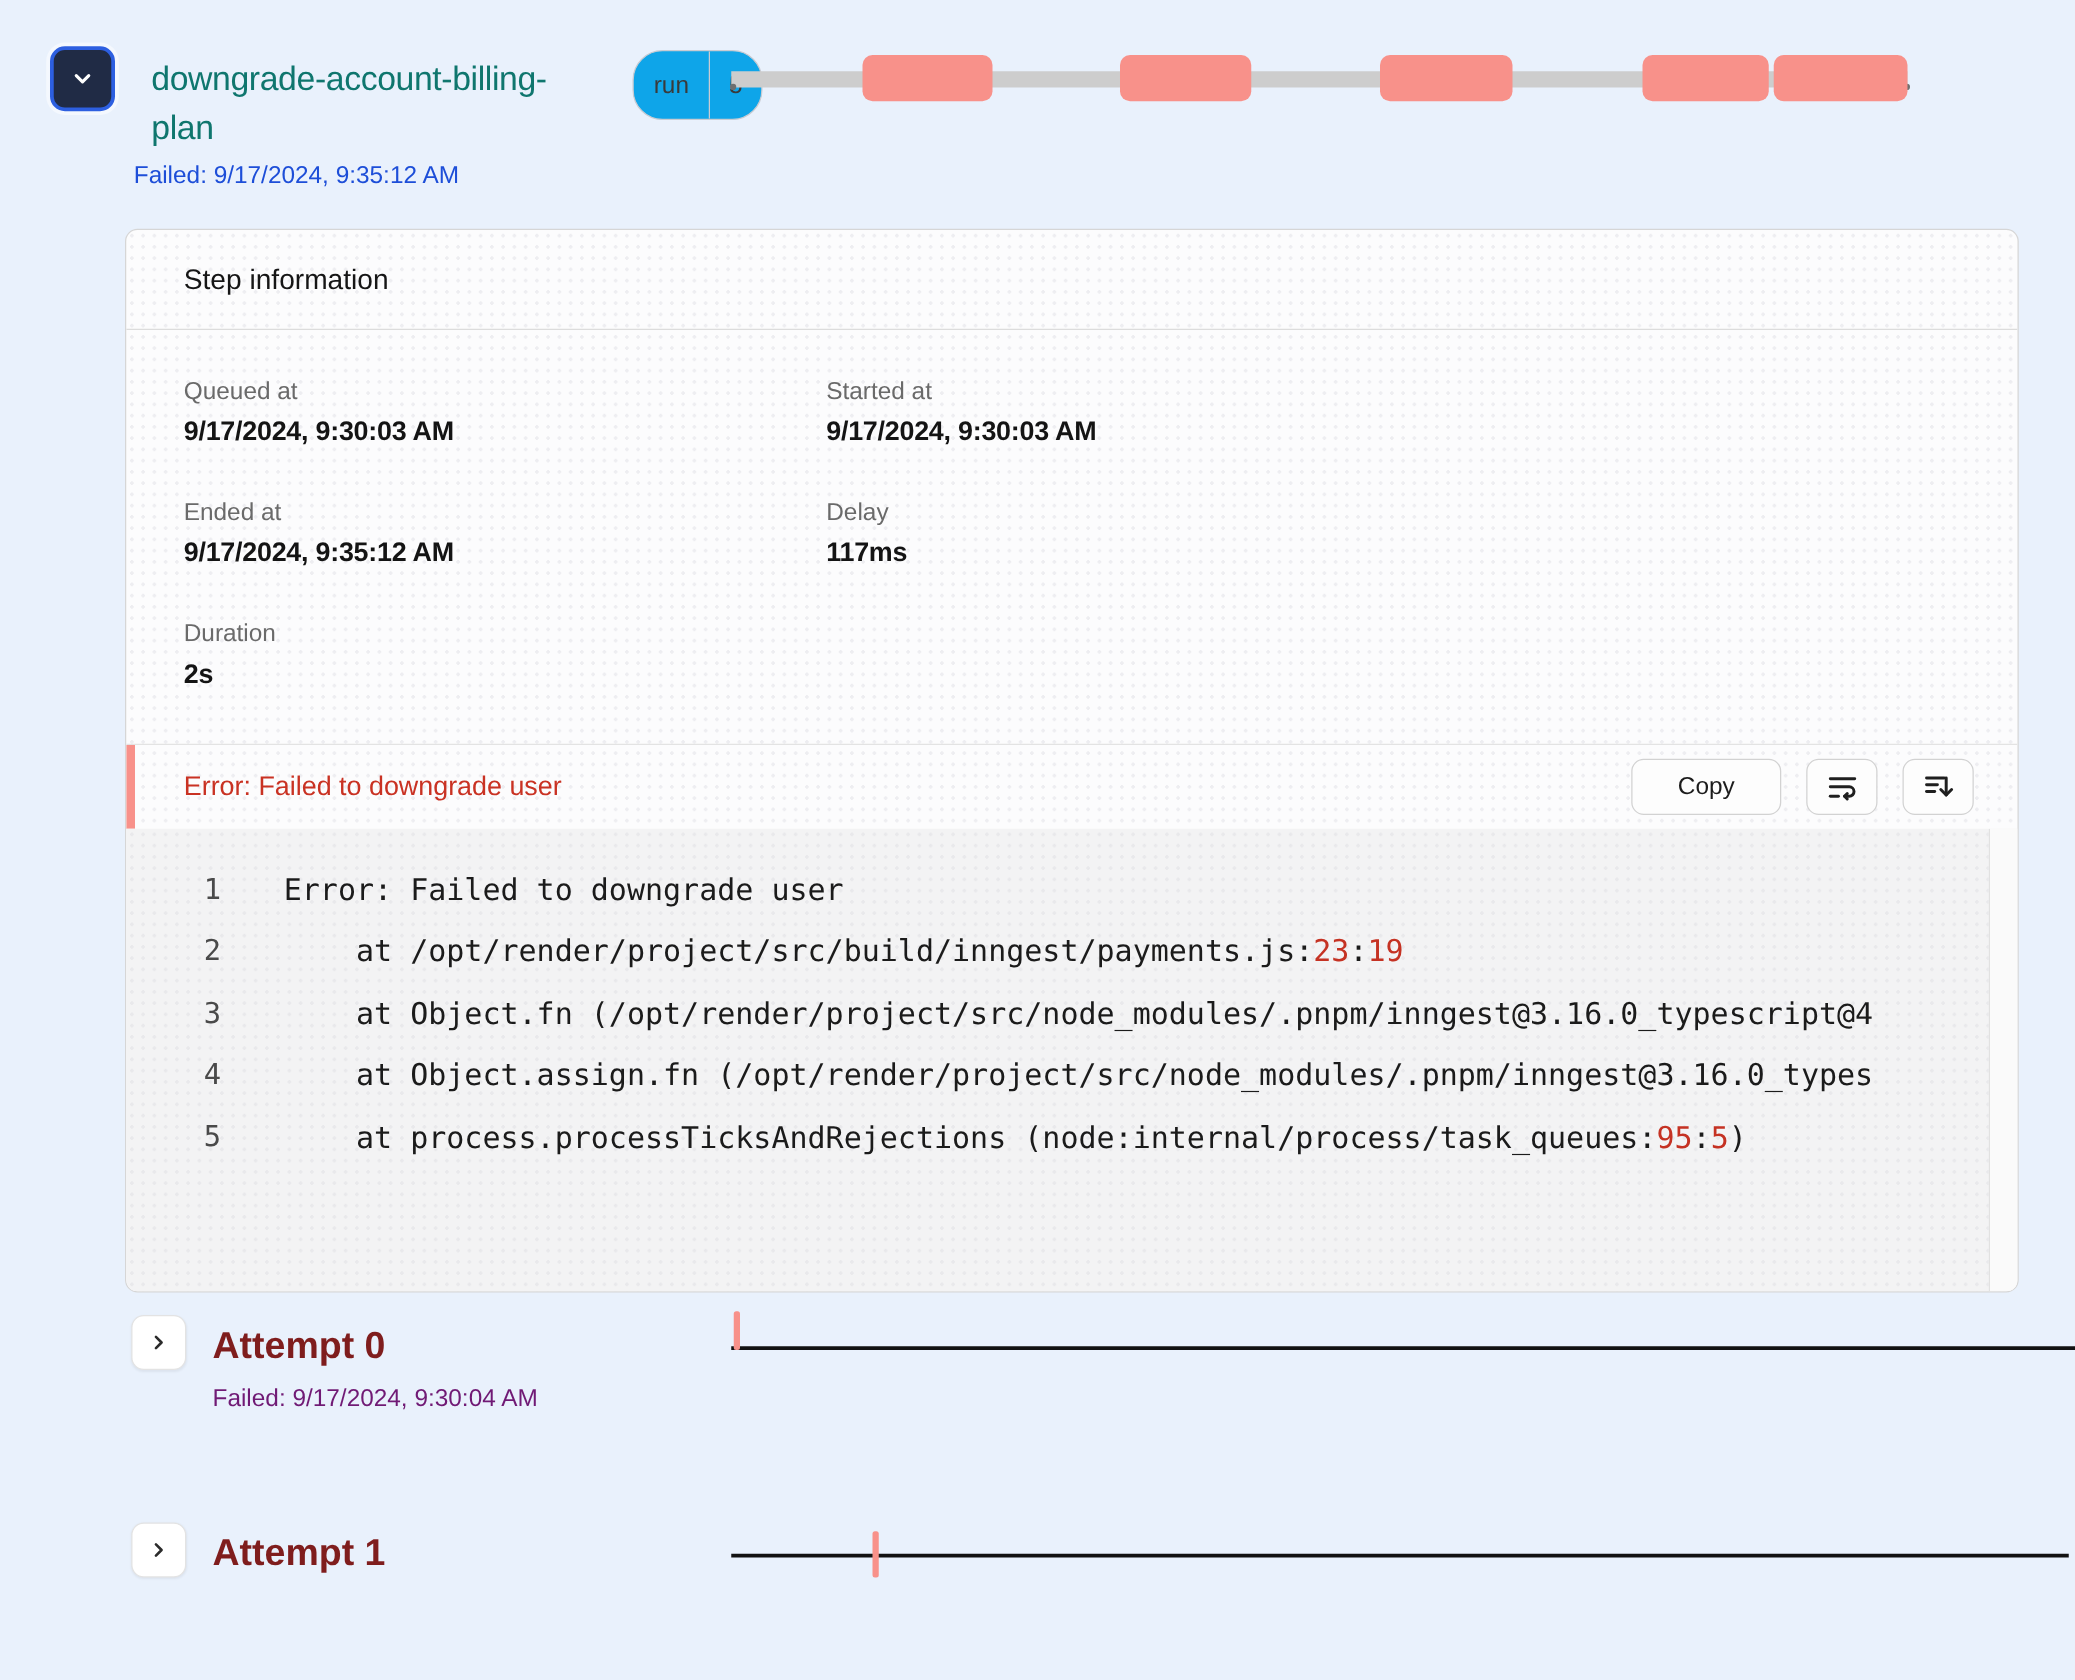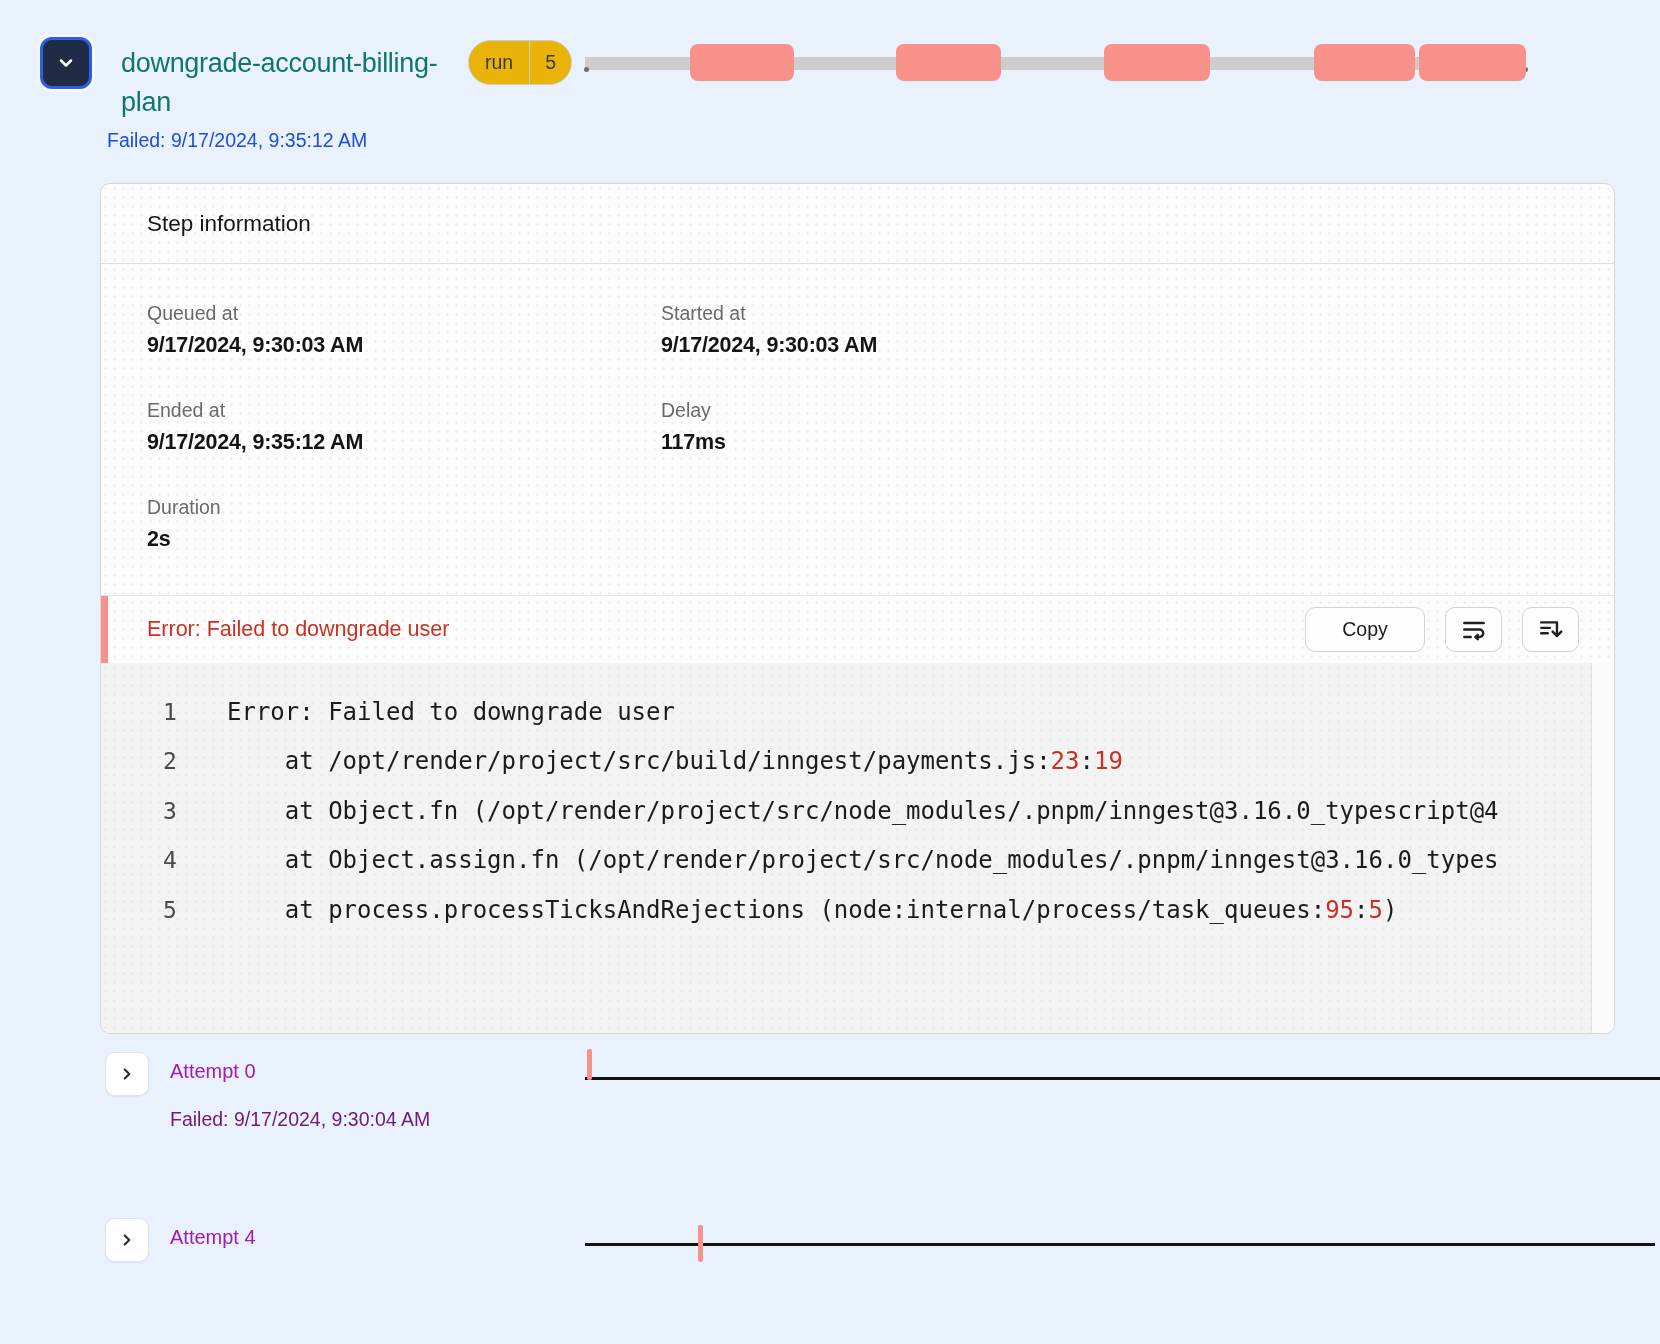--- a/index.html
+++ b/index.html
@@ -16,23 +16,23 @@
     position:absolute; left:40px; top:37px; width:52px; height:52px;
     background:#202B45; border:3px solid #2D5FE0; border-radius:12px;
     box-shadow:0 0 0 3px #F4F8FE;
     display:flex; align-items:center; justify-content:center; cursor:pointer;
   }
   .title-block { position:absolute; left:107px; top:44px; width:365px; }
   .step-title { font-size:27px; line-height:39px; font-weight:400; letter-spacing:-0.3px; color:#0f766e;margin-left:14px; }
   .step-status { margin-top:7px; font-size:19.5px; color:#1d4ed8; }
 
   .run-pill {
-    position:absolute; left:468px; top:40px; height:45px;
+    position:absolute; left:506px; top:40px; height:56px;
     display:inline-flex; align-items:stretch;
-    background:#eab308; border:1.5px solid #C8CBD2; border-radius:24px;
+    background:#0ea5e9; border:1.5px solid #C8CBD2; border-radius:24px;
     font-size:19.5px; color:#3A3A3A; overflow:hidden;
   }
   .run-pill .cell { display:flex; align-items:center; padding:0 16px; }
   .run-pill .cell + .cell { border-left:1.5px solid #C8CBD2; padding:0 15px; }
 
   .run-timeline { position:absolute; left:585px; top:40px; width:941px; height:45px; }
   .tl-track { position:absolute; left:0; right:0; top:17px; height:13px; background:#CDCDCD; }
   .tl-seg { position:absolute; top:4px; height:37px; border-radius:8px; background:#F8918A; }
   .tl-dot { position:absolute; width:5px; height:5px; border-radius:50%; background:#6F6F6F; top:27px; }
 
@@ -97,21 +97,21 @@
   }
   .code-line .red { color:#C53223; }
 
   
   .attempt-btn {
     position:absolute; width:44px; height:44px; background:#FFFFFF;
     border:1px solid #E3E3E3; border-radius:10px;
     box-shadow:0 1px 2px rgba(0,0,0,0.06);
     display:flex; align-items:center; justify-content:center; cursor:pointer;
   }
-  .attempt-label { position:absolute; left:170px; font-size:20px; color:#a21caf; }
+  .attempt-label { position:absolute; left:170px; font-size:30px; color:#7f1d1d;font-weight:bold; }
   .attempt-sub { position:absolute; left:170px; font-size:19.5px; color:#701a75; }
   .attempt-timeline { position:absolute; left:585px; height:40px; }
   .attempt-line { position:absolute; left:0; top:19px; height:2.5px; background:#121212; }
   .attempt-tick { position:absolute; width:4.5px; border-radius:2px; background:#F8918A; }
 </style>
 </head>
 <body>
 
 <div class="stage">
 
@@ -225,19 +225,19 @@
   </div>
   <div class="attempt-sub" style="top:1108px;">Failed: 9/17/2024, 9:30:04 AM</div>
 
   <button class="attempt-btn" style="left:105px; top:1218px;">
     <span style="display:flex;">
       <svg width="18" height="18" viewBox="0 0 24 24" fill="none" stroke="#2B2B2B" stroke-width="2.8" stroke-linecap="round" stroke-linejoin="round">
           <path d="M9 6l6 6-6 6"></path>
         </svg>
     </span>
   </button>
-  <div class="attempt-label" style="top:1226px;">Attempt 4</div>
+  <div class="attempt-label" style="top:1226px;">Attempt 1</div>
   <div class="attempt-timeline" style="top:1224px;">
     <div class="attempt-line" style="width: 1070px;"></div>
     <div class="attempt-tick" style="left: 113px; top: 1px; height: 37px; background: rgb(248, 145, 138);"></div>
   </div>
 
 </div>
 
 </body></html>

